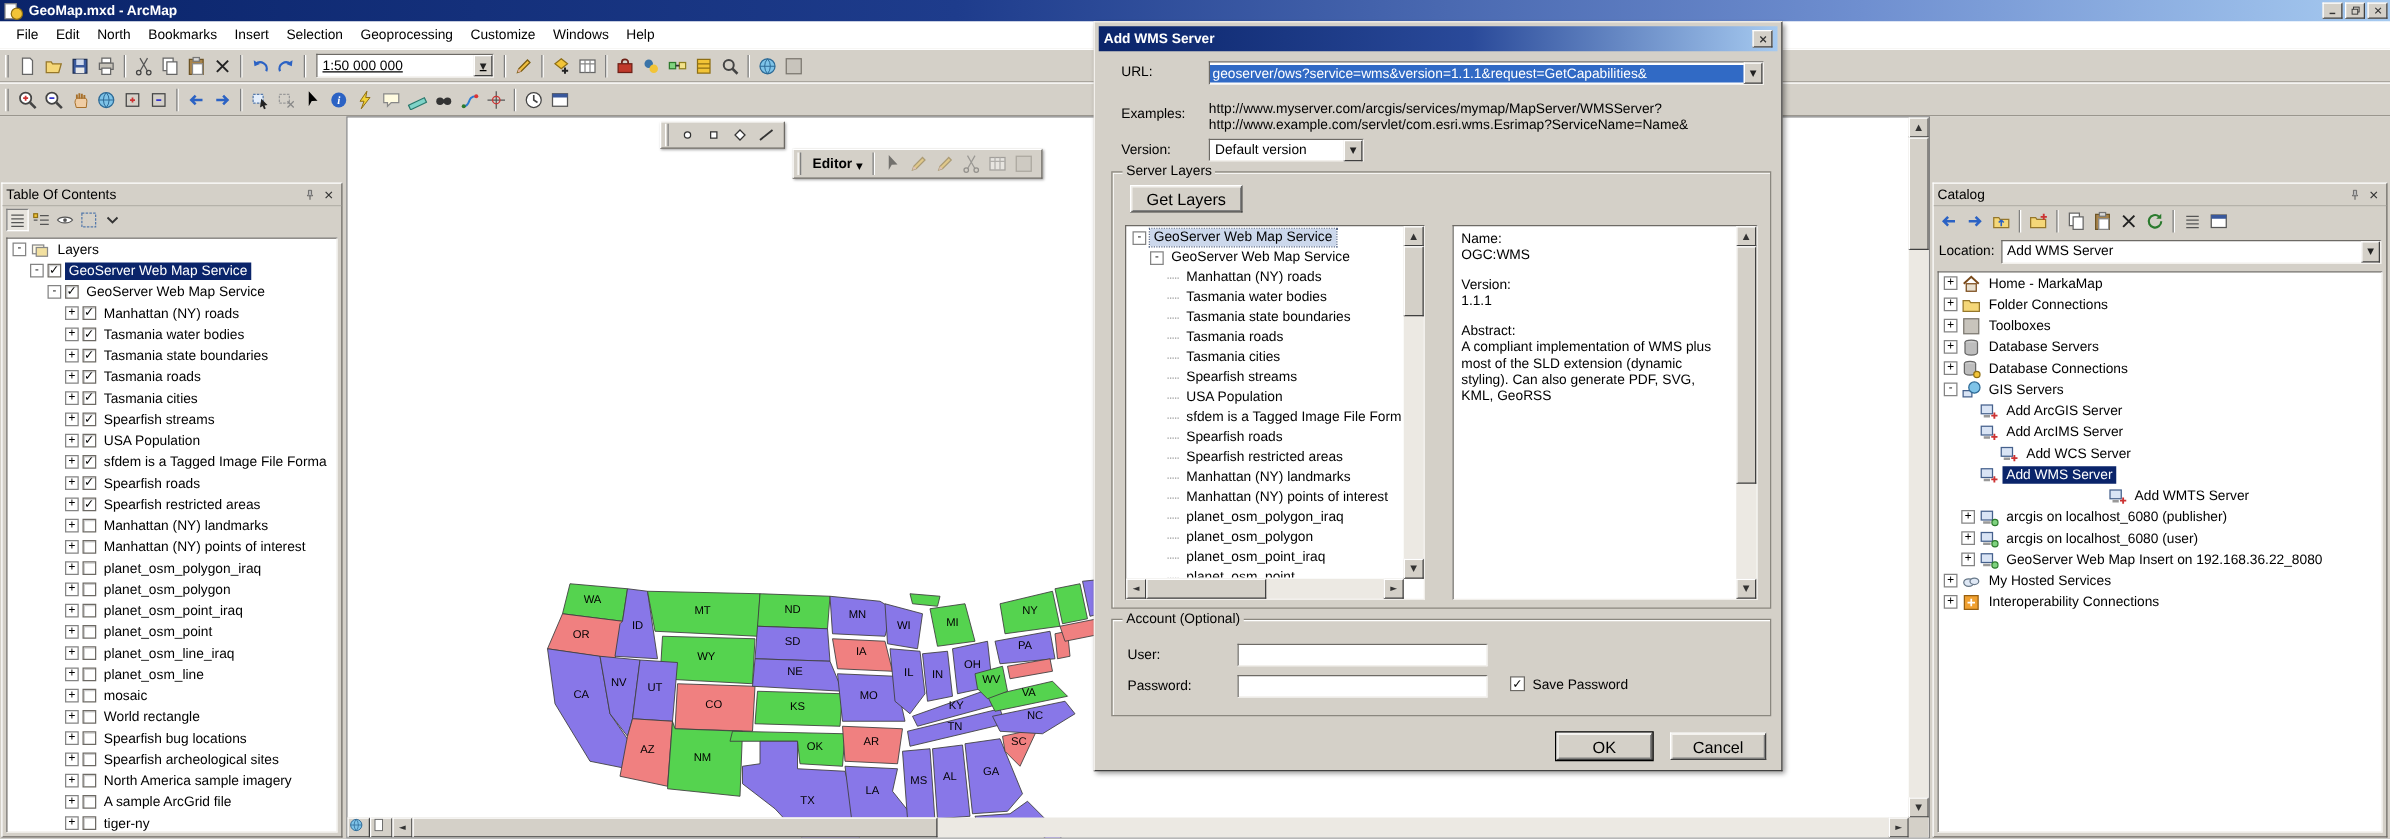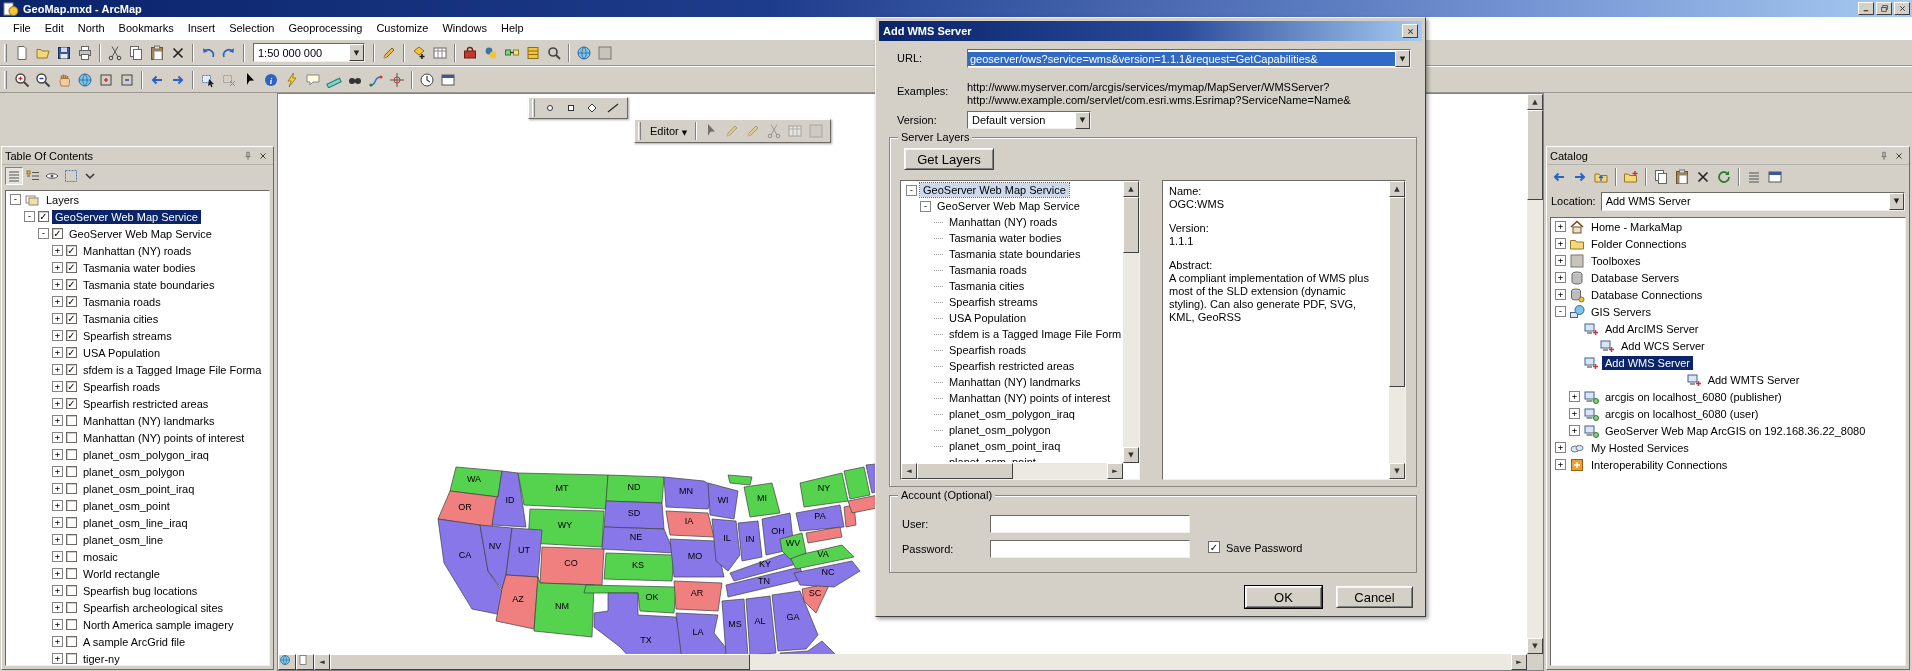--- a/index.html
+++ b/index.html
@@ -32,21 +32,21 @@
   .ic{width:16px;height:16px;display:inline-flex;}
   .ic svg{width:16px;height:16px;}
   .dim .ic{opacity:.45;}
 
   .combo{display:inline-flex;align-items:center;background:#fff;height:19px;
     border:1px solid;border-color:#6d6a65 #f2f0ec #f2f0ec #6d6a65;}
   .combo-text{padding:0 4px;white-space:nowrap;overflow:hidden;flex:1;}
   .combo-arrow{width:15px;height:17px;background:#d4d0c8;border:1px solid;border-color:#fff #404040 #404040 #fff;
     font-size:7px;display:flex;align-items:center;justify-content:center;color:#222;flex:none;
     font-family:"DejaVu Sans",sans-serif;}
-  .scale-combo{width:112px;margin:0 4px;}
+  .scale-combo{width:142px;margin:0 4px;text-decoration:underline;}
 
   
   .left-dock{position:absolute;left:0;top:93px;width:277px;bottom:0;background:#d4d0c8;}
   .right-dock{position:absolute;left:1544px;top:93px;right:0;bottom:0;background:#d4d0c8;}
   .map-area{position:absolute;left:277px;top:93px;width:1267px;bottom:0;background:#fff;
     border:1px solid #828282;overflow:hidden;}
   #usmap{position:absolute;left:156px;top:369px;}
 
   .sb-btn{width:16px;height:16px;background:#d4d0c8;border:1px solid;border-color:#fff #404040 #404040 #fff;
     font-size:7px;display:flex;align-items:center;justify-content:center;color:#333;flex:none;
@@ -63,21 +63,21 @@
   .sb-corner{position:absolute;right:0;bottom:0;width:16px;height:16px;background:#d4d0c8;}
   .viewbtn{width:18px;height:16px;background:#d4d0c8;border:1px solid;border-color:#fff #404040 #404040 #fff;
     display:flex;align-items:center;justify-content:center;flex:none;}
   .viewbtn .ic svg{width:12px;height:12px;}
 
   
   .float-tb{position:absolute;background:#d4d0c8;border:1px solid;border-color:#fff #6d6a65 #6d6a65 #fff;
     display:flex;align-items:center;padding:1px 4px 1px 1px;gap:1px;box-shadow:1px 1px 2px rgba(0,0,0,.35);z-index:20;}
   #snap-tb{left:528px;top:97px;height:22px;}
   #editor-tb{left:634px;top:119px;height:24px;}
-  .ed-label{padding:0 4px;display:inline-flex;align-items:flex-end;gap:3px;}
+  .ed-label{padding:0 4px;display:inline-flex;align-items:flex-end;gap:3px;font-weight:bold;}
   .ed-arr{font-size:7px;font-family:"DejaVu Sans",sans-serif;}
 
   
   .panel{position:absolute;background:#d4d0c8;border:1px solid;border-color:#fff #6d6a65 #6d6a65 #fff;}
   .toc-panel{left:1px;top:146px;width:273px;bottom:1px;}
   .catalog-panel{left:1546px;top:146px;width:364px;bottom:1px;}
   .panel-header{height:18px;display:flex;align-items:center;padding:0 3px;border-bottom:1px solid #b5b2aa;}
   .panel-title{flex:1;}
   .ph-btn{width:15px;height:14px;display:flex;align-items:center;justify-content:center;}
   .ph-btn svg{width:10px;height:10px;}
@@ -1128,53 +1128,64 @@
         </div>
         <div class="trow" style="padding-left: 18px;">
           <span class="spacer"></span>
           <span class="ic">
             <svg viewBox="0 0 16 16">
               <rect x="2" y="3" width="9" height="7" fill="#d9e4f5" stroke="#45608c"></rect>
               <rect x="4" y="11" width="5" height="2" fill="#999"></rect>
               <path d="M12.5 9v5M10 11.5h5" stroke="#c33" stroke-width="1.5"></path>
             </svg>
           </span>
-          <span class="lbl">Add ArcIMS Server</span>
-        </div>
-        <div class="trow" style="padding-left: 34px;">
+          <span class="lbl">Add ArcGIS Server</span>
+        </div>
+        <div class="trow" style="padding-left: 18px;">
           <span class="spacer"></span>
           <span class="ic">
             <svg viewBox="0 0 16 16">
               <rect x="2" y="3" width="9" height="7" fill="#d9e4f5" stroke="#45608c"></rect>
               <rect x="4" y="11" width="5" height="2" fill="#999"></rect>
               <path d="M12.5 9v5M10 11.5h5" stroke="#c33" stroke-width="1.5"></path>
             </svg>
           </span>
-          <span class="lbl">Add WCS Server</span>
-        </div>
-        <div class="trow sel" style="padding-left: 18px;">
+          <span class="lbl">Add ArcIMS Server</span>
+        </div>
+        <div class="trow" style="padding-left: 34px;">
           <span class="spacer"></span>
           <span class="ic">
             <svg viewBox="0 0 16 16">
               <rect x="2" y="3" width="9" height="7" fill="#d9e4f5" stroke="#45608c"></rect>
               <rect x="4" y="11" width="5" height="2" fill="#999"></rect>
               <path d="M12.5 9v5M10 11.5h5" stroke="#c33" stroke-width="1.5"></path>
             </svg>
           </span>
-          <span class="lbl">Add WMS Server</span>
-        </div>
-        <div class="trow" style="padding-left: 18px; justify-content: center;">
+          <span class="lbl">Add WCS Server</span>
+        </div>
+        <div class="trow sel" style="padding-left: 18px;">
           <span class="spacer"></span>
           <span class="ic">
             <svg viewBox="0 0 16 16">
               <rect x="2" y="3" width="9" height="7" fill="#d9e4f5" stroke="#45608c"></rect>
               <rect x="4" y="11" width="5" height="2" fill="#999"></rect>
               <path d="M12.5 9v5M10 11.5h5" stroke="#c33" stroke-width="1.5"></path>
             </svg>
           </span>
+          <span class="lbl">Add WMS Server</span>
+        </div>
+        <div class="trow" style="padding-left: 18px; justify-content: center;">
+          <span class="spacer"></span>
+          <span class="ic">
+            <svg viewBox="0 0 16 16">
+              <rect x="2" y="3" width="9" height="7" fill="#d9e4f5" stroke="#45608c"></rect>
+              <rect x="4" y="11" width="5" height="2" fill="#999"></rect>
+              <path d="M12.5 9v5M10 11.5h5" stroke="#c33" stroke-width="1.5"></path>
+            </svg>
+          </span>
           <span class="lbl">Add WMTS Server</span>
         </div>
         <div class="trow" style="padding-left: 18px;">
           <span class="exp">+</span>
           <span class="ic">
             <svg viewBox="0 0 16 16">
               <rect x="2" y="3" width="9" height="7" fill="#d9e4f5" stroke="#45608c"></rect>
               <rect x="3.5" y="11" width="6" height="2" fill="#999"></rect>
               <circle cx="13" cy="12" r="2.5" fill="#7fd37f" stroke="#2d7a2d"></circle>
             </svg>
@@ -1194,21 +1205,21 @@
         </div>
         <div class="trow" style="padding-left: 18px;">
           <span class="exp">+</span>
           <span class="ic">
             <svg viewBox="0 0 16 16">
               <rect x="2" y="3" width="9" height="7" fill="#d9e4f5" stroke="#45608c"></rect>
               <rect x="3.5" y="11" width="6" height="2" fill="#999"></rect>
               <circle cx="13" cy="12" r="2.5" fill="#7fd37f" stroke="#2d7a2d"></circle>
             </svg>
           </span>
-          <span class="lbl">GeoServer Web Map ArcGIS on 192.168.36.22_8080</span>
+          <span class="lbl">GeoServer Web Map Insert on 192.168.36.22_8080</span>
         </div>
         <div class="trow" style="padding-left: 4px;">
           <span class="exp">+</span>
           <span class="ic">
             <svg viewBox="0 0 16 16">
               <ellipse cx="6" cy="9" rx="4" ry="3" fill="#dfe8f5" stroke="#667788"></ellipse>
               <ellipse cx="10.5" cy="8" rx="3.5" ry="2.6" fill="#dfe8f5" stroke="#667788"></ellipse>
             </svg>
           </span>
           <span class="lbl">My Hosted Services</span>

